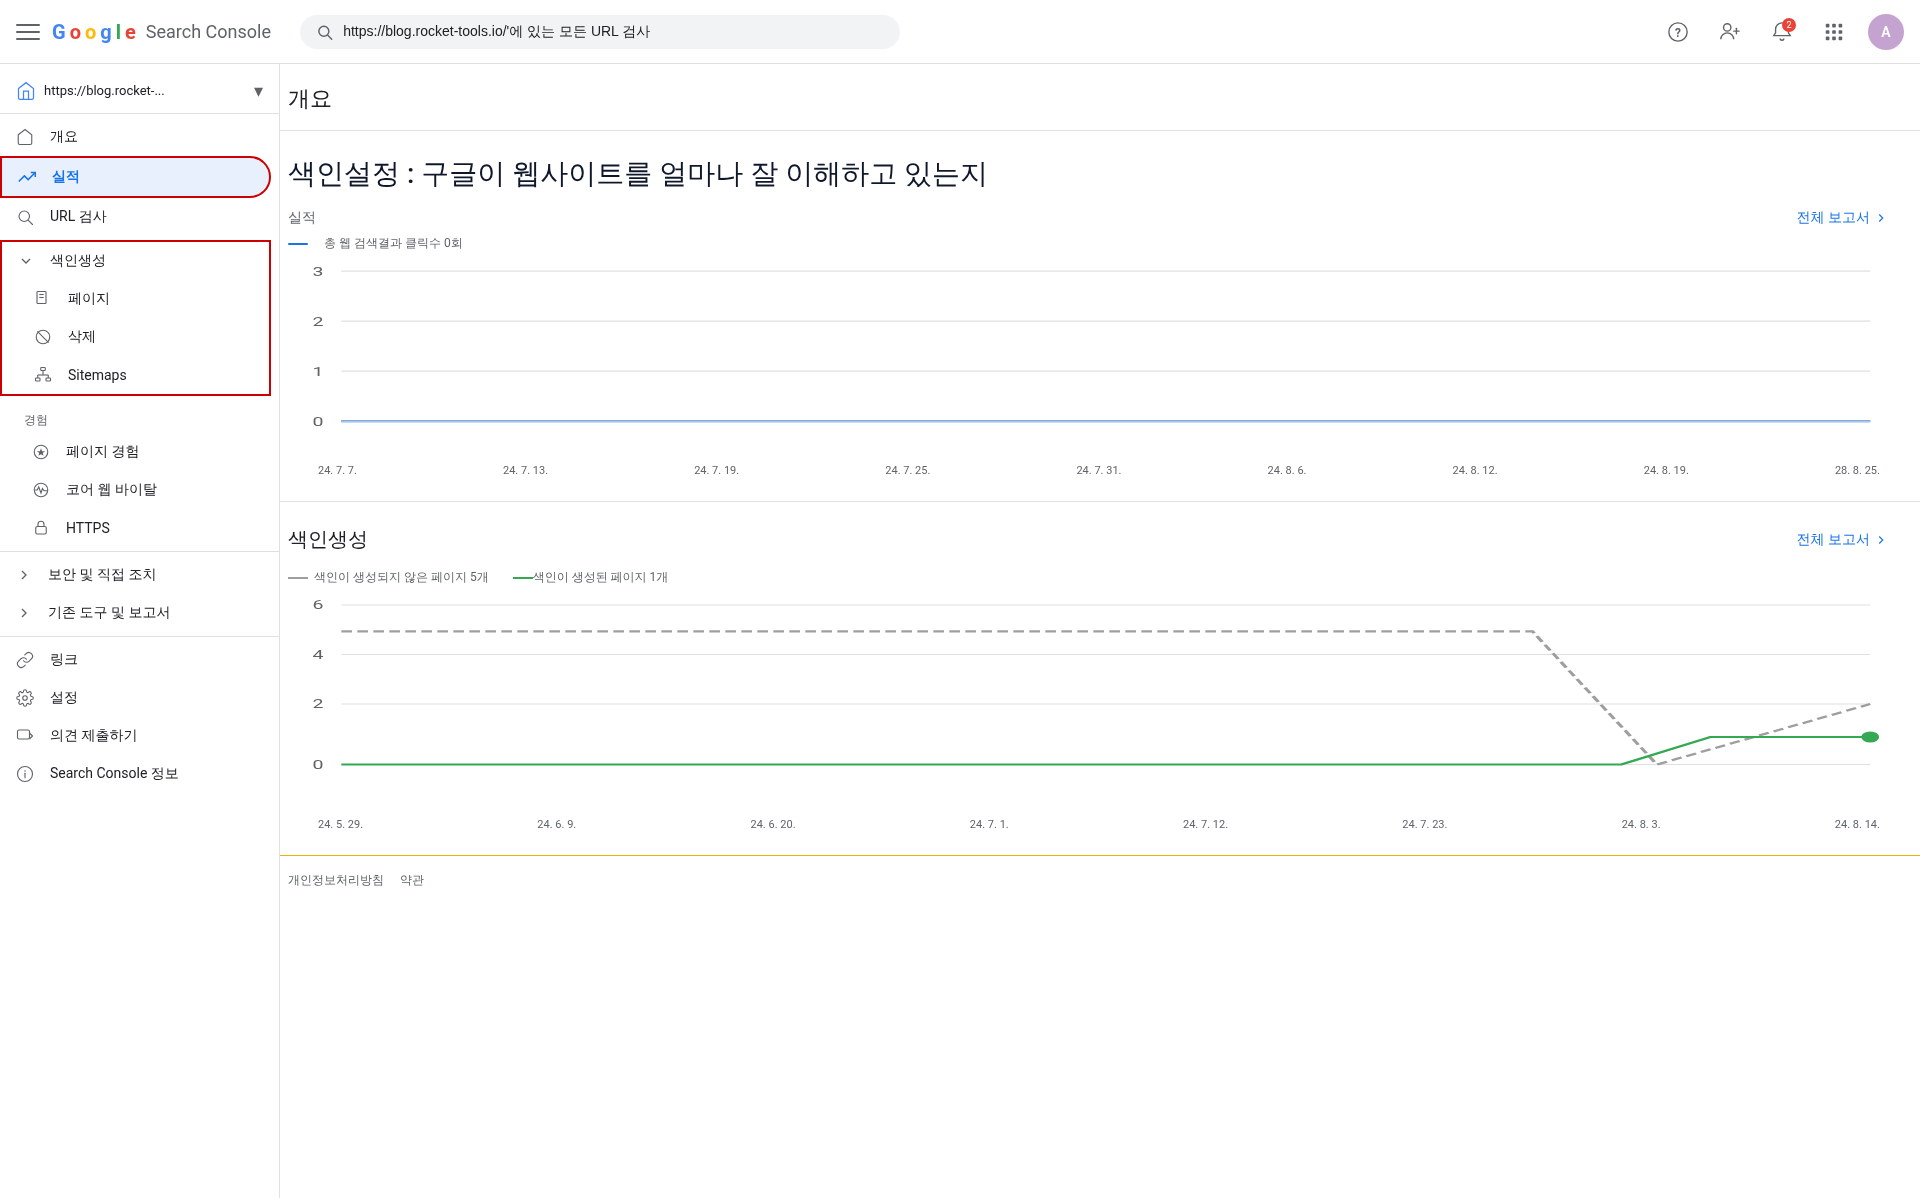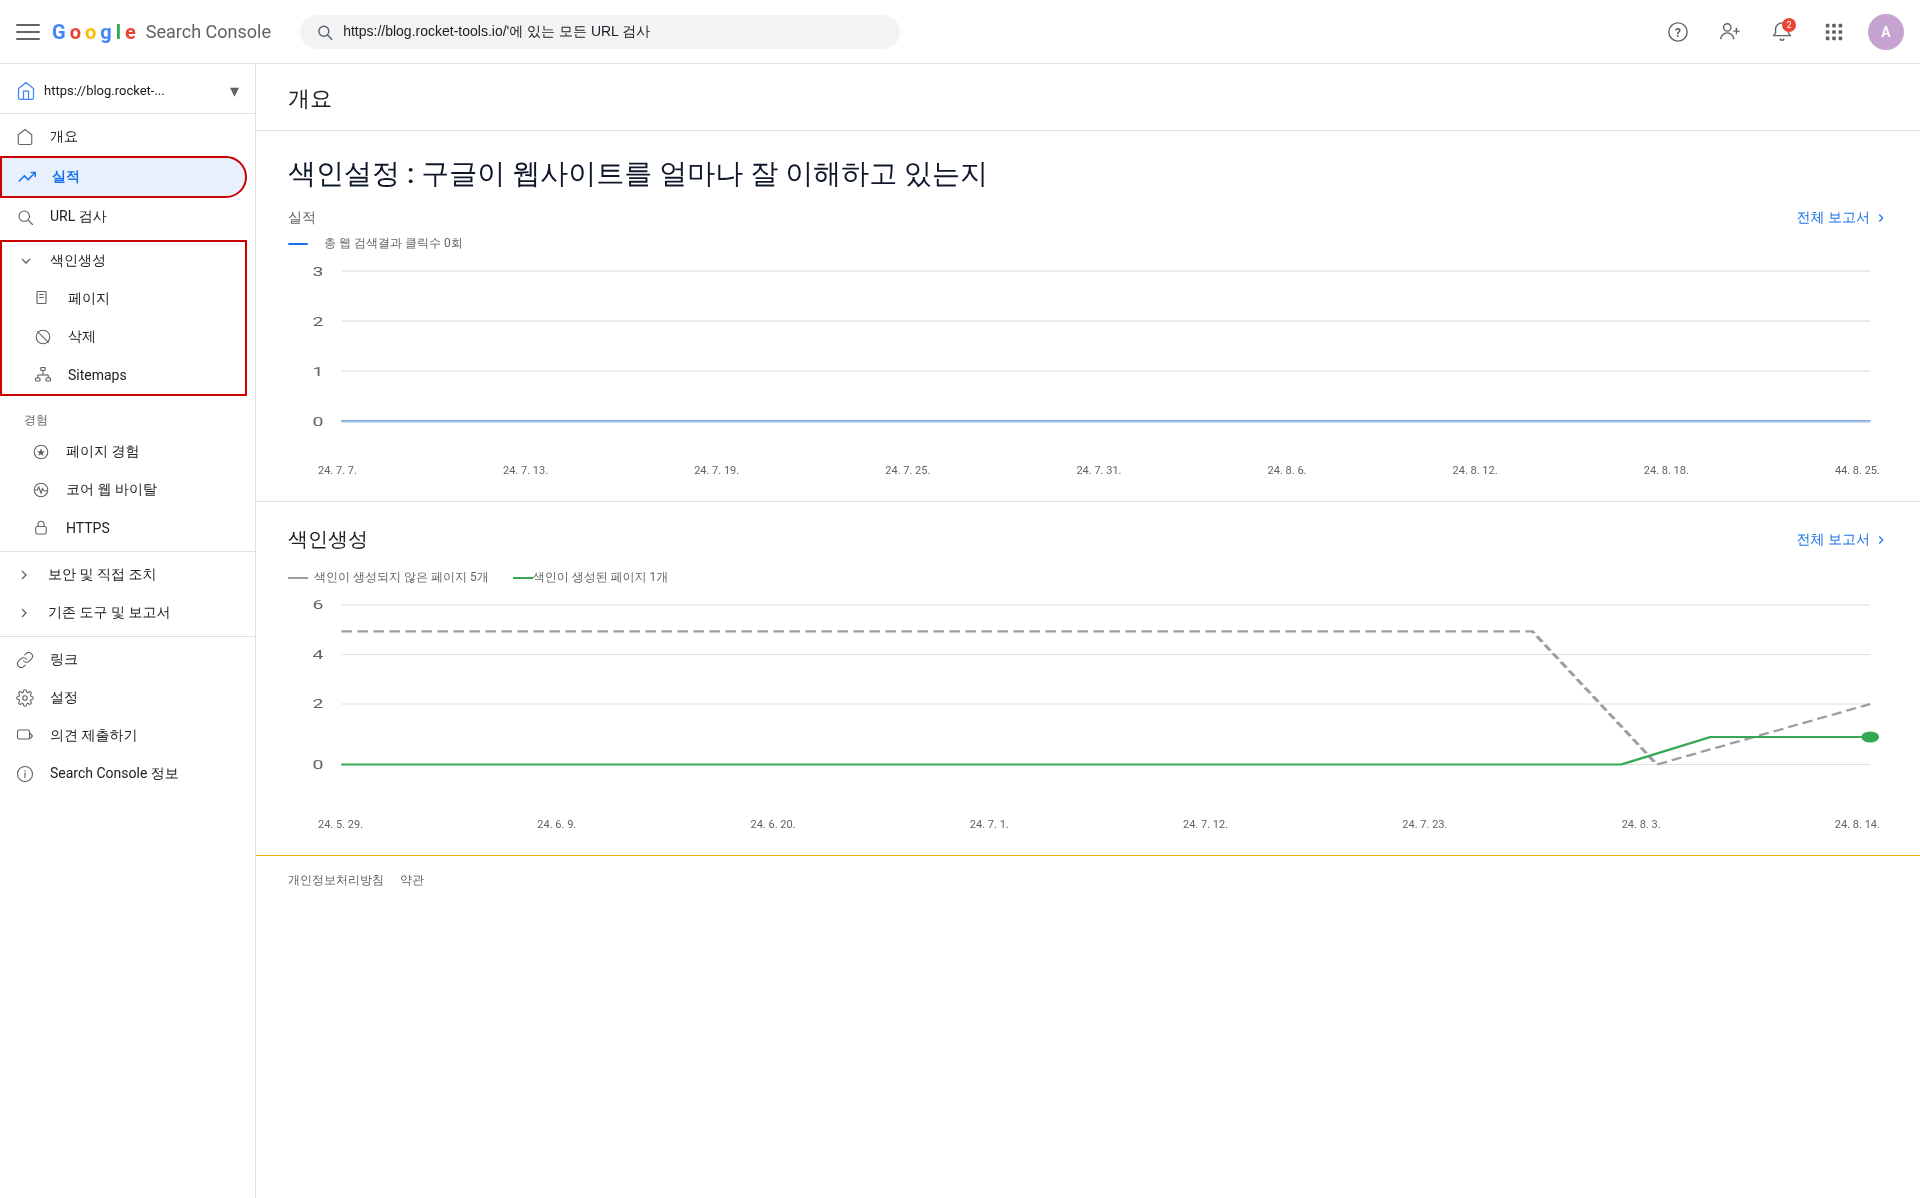--- a/index.html
+++ b/index.html
@@ -79,21 +79,21 @@
     }
 
     
     .app-layout {
       display: flex;
       margin-top: 64px;
     }
 
     
     .sidebar {
-      width: 256px;
+      width: 280px;
       min-height: calc(100vh - 64px);
       border-right: 1px solid #e0e0e0;
       padding: 8px 0;
       flex-shrink: 0;
       position: fixed;
       top: 64px;
       left: 0;
       bottom: 0;
       overflow-y: auto;
       background: #fff;
@@ -475,22 +475,22 @@
         </svg>
       </div>
       <div class="chart-axis-labels" style="padding-left:30px;">
         <span>24. 7. 7.</span>
         <span>24. 7. 13.</span>
         <span>24. 7. 19.</span>
         <span>24. 7. 25.</span>
         <span>24. 7. 31.</span>
         <span>24. 8. 6.</span>
         <span>24. 8. 12.</span>
-        <span>24. 8. 18.</span>
-        <span>44. 8. 25.</span>
+        <span>24. 8. 19.</span>
+        <span>28. 8. 25.</span>
       </div>
     </div>
 
     <div class="indexing-section">
       <div class="indexing-header">
         <span class="indexing-title">색인생성</span>
         <a class="full-report-link">
           <span>전체 보고서</span>
           <svg width="14" height="14" viewBox="0 0 24 24">
             <polyline points="9 6 15 12 9 18" stroke="#1a73e8" stroke-width="2" fill="none"></polyline>

